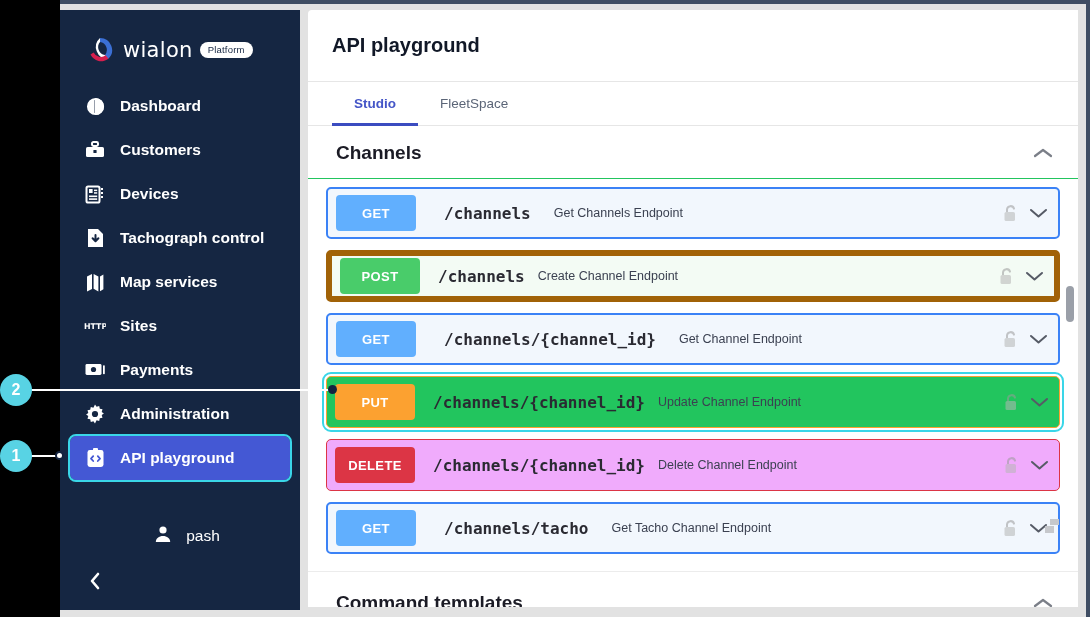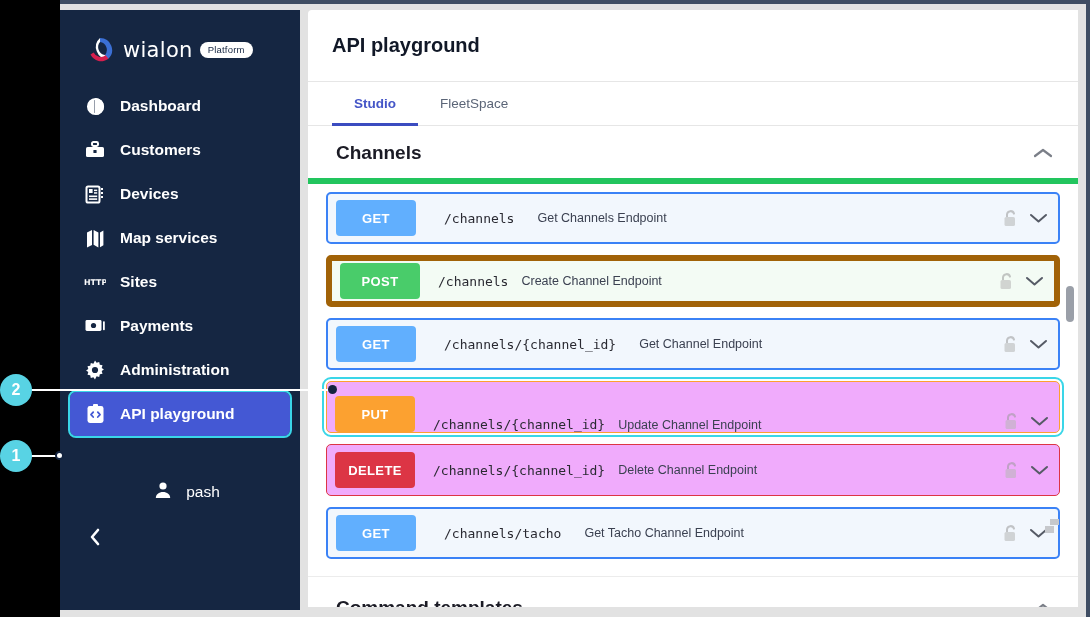--- a/index.html
+++ b/index.html
@@ -107,21 +107,21 @@
     height:3px; background:#3b4cc0;
   }
 
   .scroll-area {
     position:relative; height: 481px; overflow:hidden;
   }
 
   .section-head {
     display:flex; align-items:center; justify-content:space-between;
     padding: 14px 22px 12px 28px;
-    border-bottom:6px solid #22c55e;
+    border-bottom:1px solid #22c55e;
   }
   .section-title { font-size:19px; font-weight:700; color:#1b1b25; }
   .chev { width:26px; height:26px; display:flex;align-items:center;justify-content:center; cursor:pointer; }
 
   .op-list { padding: 8px 18px 6px 18px; }
 
   .op-row {
     display:flex; align-items:center;
     height: 52px; margin-bottom: 11px;
     border-radius: 5px; cursor:pointer;
@@ -130,42 +130,42 @@
   }
   .op-row .badge {
     width: 80px; height: 36px; border-radius:4px;
     display:flex; align-items:center; justify-content:center;
     color:#ffffff; font-size:13px; font-weight:700;
     letter-spacing:0.4px; flex:0 0 80px;
   }
   .op-path {
     margin-left: 18px;
     font-family:"DejaVu Sans Mono", monospace;
-    font-size: 13px; font-weight:400; color:#2a2a32;
+    font-size: 16px; font-weight:700; color:#2a2a32;
     white-space:nowrap;
   }
   .op-desc {
     margin-left: 13px; font-size: 12.5px; color:#3b4151;
     white-space:nowrap;
   }
   .op-right {
     margin-left:auto; display:flex; align-items:center; gap:8px;
   }
   .lock-ico { width:17px; height:19px; opacity:.55; }
   .caret { width:22px; height:22px; display:flex;align-items:center;justify-content:center;}
 
   
   .m-get    { background:#61affe; }
   .m-post   { background:#49cc6a; }
   .m-put    { background:#fca130; }
   .m-delete { background:#dc3545; }
 
   .r-get    { background:#f2f7fd; border:2px solid #3b82f6;gap:10px; }
   .r-post   { background:#f3fbf4; border:6px solid #a16207; }
-  .r-put    { background:#f0abfc; border:1px solid #fca130;align-items:flex-end; }
+  .r-put    { background:#22c55e; border:1px solid #fca130; }
   .r-delete { background:#f0abfc; border:1px solid #dc3545; }
   .row-highlight { outline: 2px solid #3ad6e8; outline-offset: 2px; border-radius:5px; }
 
   .section-head.bottom { border-bottom:none; border-top:1px solid #ececec; padding-top:18px;}
 
   
   .vscroll {
     position:absolute; right: 4px; top: 160px;
     width: 8px; height: 36px; background:#9a9fa8; border-radius:5px;
   }
@@ -256,20 +256,29 @@
               <rect x="4" y="10.5" width="8.2" height="1.6" fill="#fff"></rect>
               <rect x="4" y="13.3" width="8.2" height="1.6" fill="#fff"></rect>
               <rect x="16" y="3" width="2" height="2" fill="#fff"></rect>
               <rect x="16" y="7" width="2" height="2" fill="#fff"></rect>
               <rect x="16" y="11" width="2" height="2" fill="#fff"></rect>
             </svg>
         </span>
         <span>Devices</span>
       </div>
 
+      <div class="nav-item">
+        <span class="ico">
+          <svg width="17" height="20" viewBox="0 0 17 20">
+              <path d="M1 1h10l5 5v13H1z" fill="#fff"></path>
+              <path d="M8.5 7v6M5.6 10.2l2.9 3 2.9-3" stroke="#152642" stroke-width="2" fill="none" stroke-linecap="round" stroke-linejoin="round"></path>
+            </svg>
+        </span>
+        <span>Tachograph control</span>
+      </div>
 
       <div class="nav-item">
         <span class="ico">
           <svg width="18" height="19" viewBox="0 0 18 19">
               <path d="M1 3.5 6 1v15l-5 2.5z" fill="#fff"></path>
               <path d="M7.6 1 12.4 3.6v14.8L7.6 15.8z" fill="#fff"></path>
               <path d="M14 3.6 17.4 1.6v14.6L14 18.2z" fill="#fff"></path>
             </svg>
         </span>
         <span>Map services</span>

